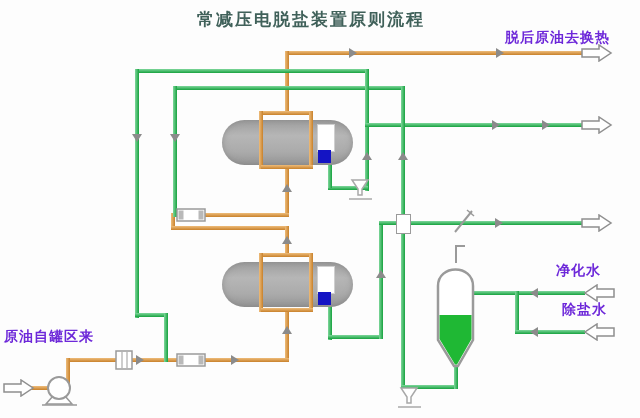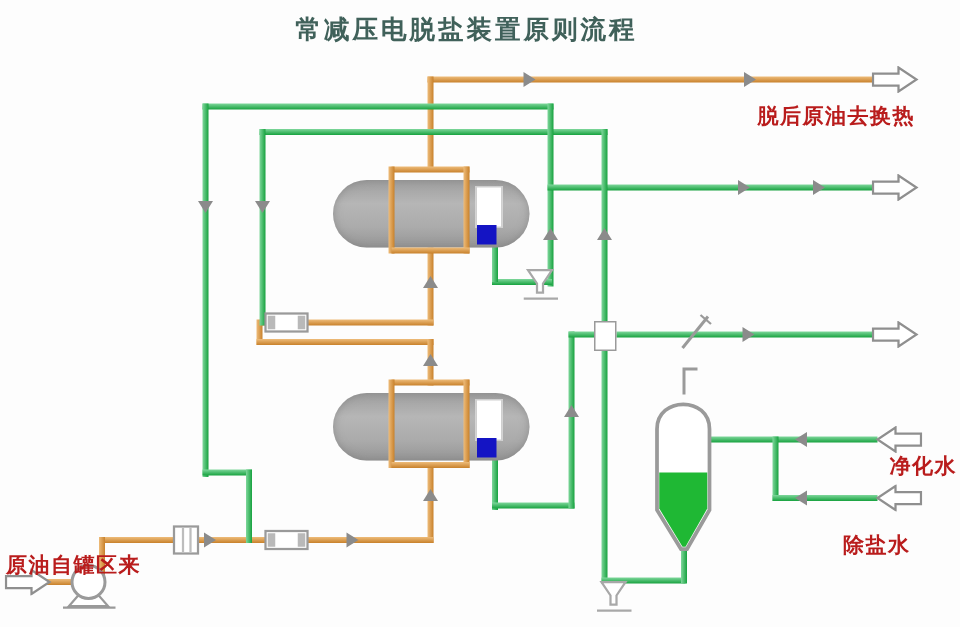--- a/index.html
+++ b/index.html
@@ -9,21 +9,21 @@
   .o-h{height:4px;background:linear-gradient(180deg,#eebc7a,#c8812b);}
   .o-v{width:4px;background:linear-gradient(90deg,#eebc7a,#c8812b);}
   .g-h{height:4px;background:linear-gradient(180deg,#7fd79c,#17a23f);}
   .g-v{width:4px;background:linear-gradient(90deg,#7fd79c,#17a23f);}
   .vessel{position:absolute;width:131px;height:45px;border-radius:23px;
           background:linear-gradient(180deg,#9e9e9e 0%,#b6b6b6 35%,#ababab 70%,#969696 100%);
           box-shadow:inset 0 0 6px rgba(120,120,120,.6);z-index:2;}
   .frame{z-index:3;}
   .ifc-white{position:absolute;width:16px;height:26px;background:#fff;border:1px solid #cfcfcf;z-index:4;}
   .ifc-blue{position:absolute;width:13px;height:13px;background:#1414c4;z-index:4;}
-  .lbl{position:absolute;color:#b91c1c;font-weight:bold;font-size:14px;letter-spacing:1px;white-space:nowrap;z-index:6;margin-top:40px;}
+  .lbl{position:absolute;color:#6d28d9;font-weight:bold;font-size:14px;letter-spacing:1px;white-space:nowrap;z-index:6;}
   #title{position:absolute;left:0;top:8px;width:622px;text-align:center;color:#40615a;
          font-size:17px;font-weight:bold;letter-spacing:2px;z-index:6;}
   .sym{position:absolute;z-index:5;}
   .fa{position:absolute;width:0;height:0;border-style:solid;z-index:5;}
   .fa-r{border-width:5px 0 5px 8px;border-color:transparent transparent transparent #8b8b8b;}
   .fa-l{border-width:5px 8px 5px 0;border-color:transparent #8b8b8b transparent transparent;}
   .fa-u{border-width:0 5px 8px 5px;border-color:transparent transparent #8b8b8b transparent;}
   .fa-d{border-width:8px 5px 0 5px;border-color:#8b8b8b transparent transparent transparent;}
   .bridge{position:absolute;width:13px;height:18px;background:#fff;border:1.5px solid #9a9a9a;z-index:5;}
 </style>
@@ -159,17 +159,17 @@
   <div class="fa fa-u" style="left:362px;top:152px;"></div>
   <div class="fa fa-u" style="left:398px;top:152px;"></div>
   <div class="fa fa-u" style="left:376px;top:270px;"></div>
   <div class="fa fa-u" style="left:282px;top:184px;"></div>
   <div class="fa fa-u" style="left:282px;top:236px;"></div>
   <div class="fa fa-u" style="left:282px;top:326px;"></div>
   <div class="fa fa-d" style="left:132px;top:134px;"></div>
   <div class="fa fa-d" style="left:170px;top:134px;"></div>
 
   <div class="lbl" style="left:505px;top:29px;">脱后原油去换热</div>
-  <div class="lbl" style="left:593px;top:262px;">净化水</div>
-  <div class="lbl" style="left:562px;top:315px;">除盐水</div>
+  <div class="lbl" style="left:556px;top:262px;">净化水</div>
+  <div class="lbl" style="left:562px;top:301px;">除盐水</div>
   <div class="lbl" style="left:4px;top:328px;">原油自罐区来</div>
 
 </div>
 
 </body></html>

